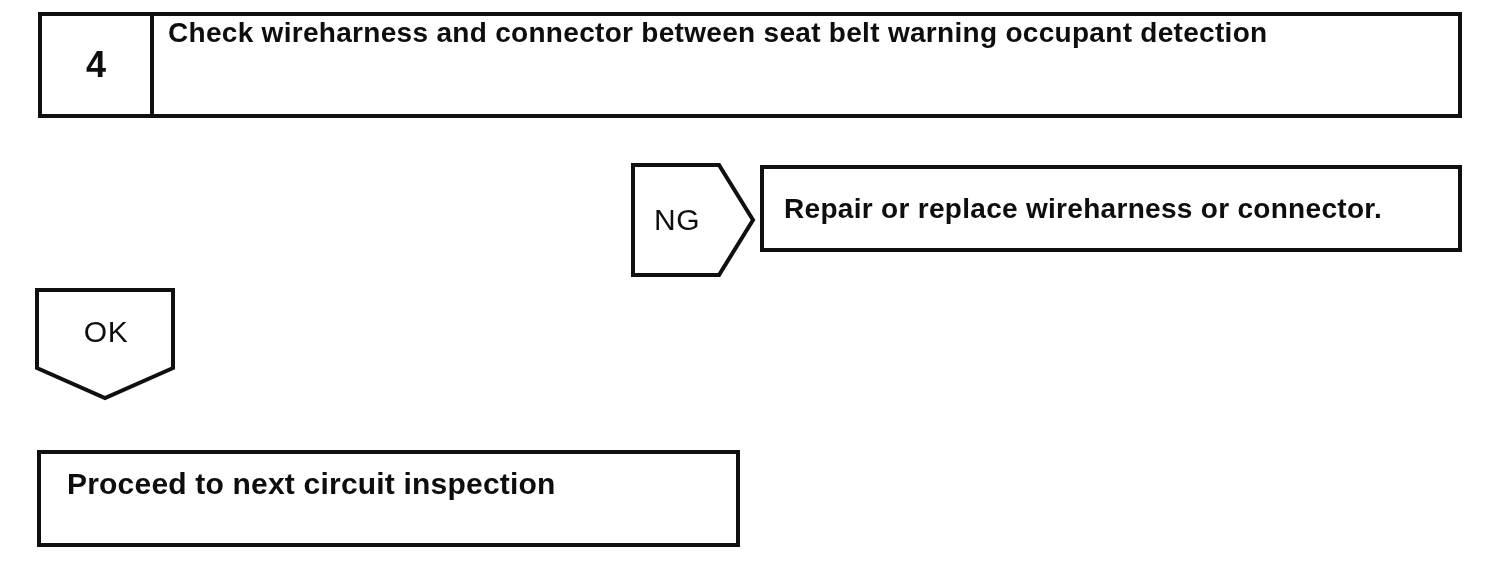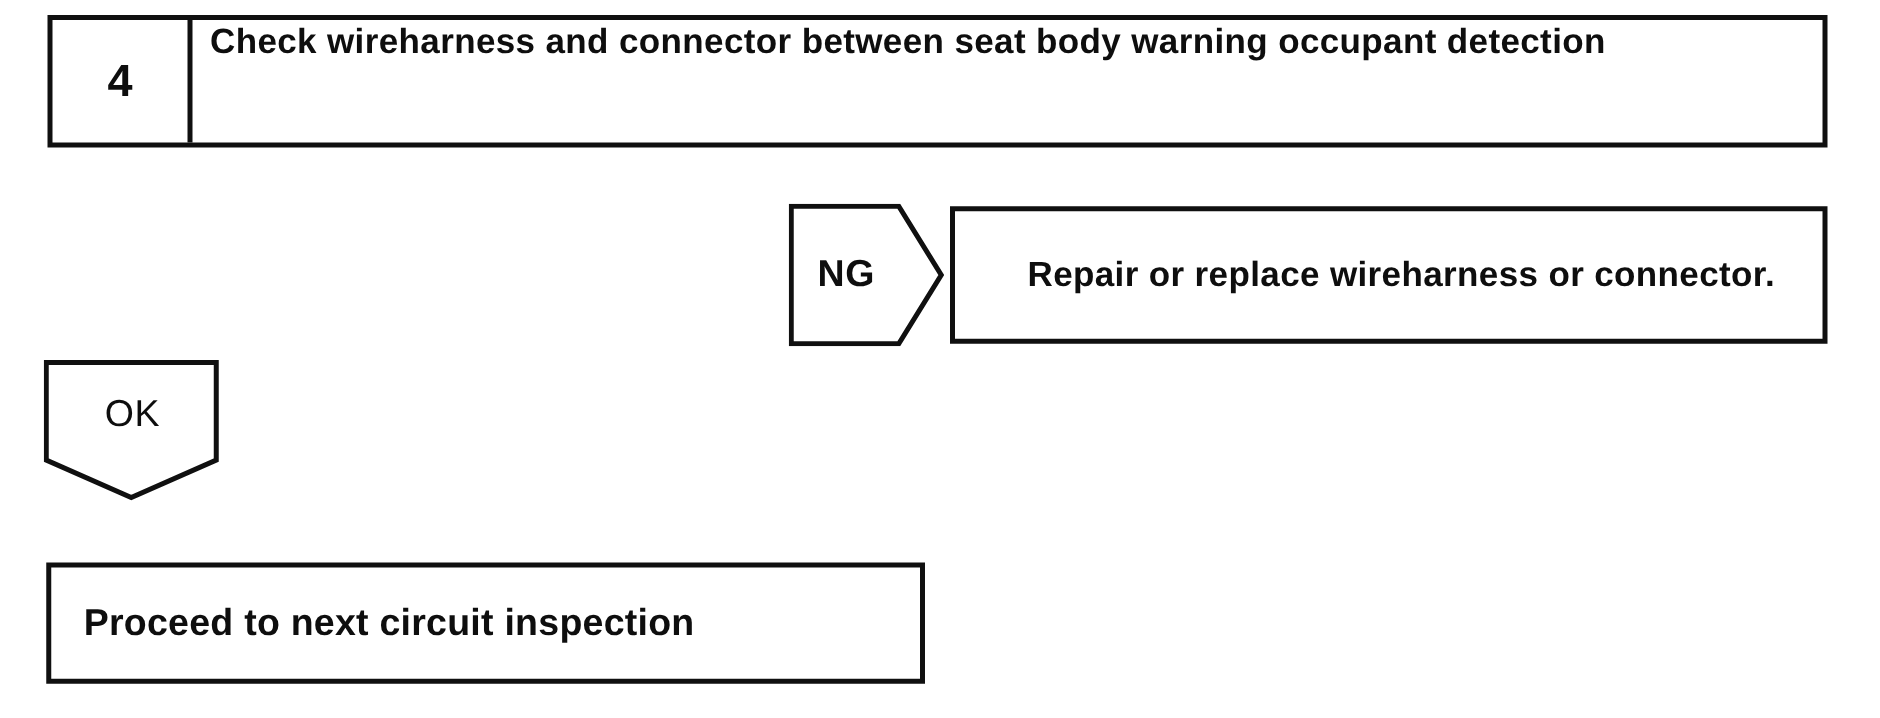--- a/index.html
+++ b/index.html
@@ -48,38 +48,37 @@
 
   
   .ng-connector-svg { left: 631px; top: 163px; }
   .ng-label {
     left: 631px; top: 163px;
     width: 92px; height: 114px;
     display: flex;
     align-items: center;
     justify-content: center;
     font-size: 30px;
-    font-weight: bold;
+    font-weight: normal;
     letter-spacing: 0.5px;
   }
 
   
   .ng-action-box {
     left: 760px; top: 165px;
-    width: 702px; height: 110px;
+    width: 702px; height: 87px;
     border: 4px solid #101010;
     box-sizing: border-box;
     display: flex;
     align-items: center;
     padding-left: 20px;
     font-size: 28px;
     font-weight: bold;
     letter-spacing: 0.3px;
     background: #fff;
-    justify-content: center;
   }
 
   
   .ok-connector-svg { left: 35px; top: 288px; }
   .ok-label {
     left: 35px; top: 300px;
     width: 142px; height: 64px;
     display: flex;
     align-items: center;
     justify-content: center;
@@ -87,38 +86,38 @@
     font-weight: normal;
     letter-spacing: 0.5px;
   }
 
   
   .ok-action-box {
     left: 37px; top: 450px;
     width: 703px; height: 97px;
     border: 4px solid #101010;
     box-sizing: border-box;
-    padding: 22px 0 0 26px;
+    padding: 7px 0 0 26px;
     font-size: 30px;
     line-height: 45px;
     font-weight: bold;
     letter-spacing: 0.2px;
     background: #fff;
   }
   .ok-action-box .line { white-space: pre; }
 
   .shape-outline { fill: #ffffff; stroke: #101010; stroke-width: 4; stroke-linejoin: miter; }
 </style>
 </head>
 <body>
 
 <div class="abs step-table">
   <div class="step-num-cell">4</div>
   <div class="step-text-cell">
-    <div class="line">Check wireharness and connector between seat body warning occupant detection</div>
+    <div class="line">Check wireharness and connector between seat belt warning occupant detection</div>
   </div>
 </div>
 
 <svg class="abs ng-connector-svg" width="126" height="114">
   <polygon class="shape-outline" points="2,2 88,2 122,57 88,112 2,112"></polygon>
 </svg>
 <div class="abs ng-label">NG</div>
 
 <div class="abs ng-action-box">
   <span>Repair or replace wireharness or connector.</span>

